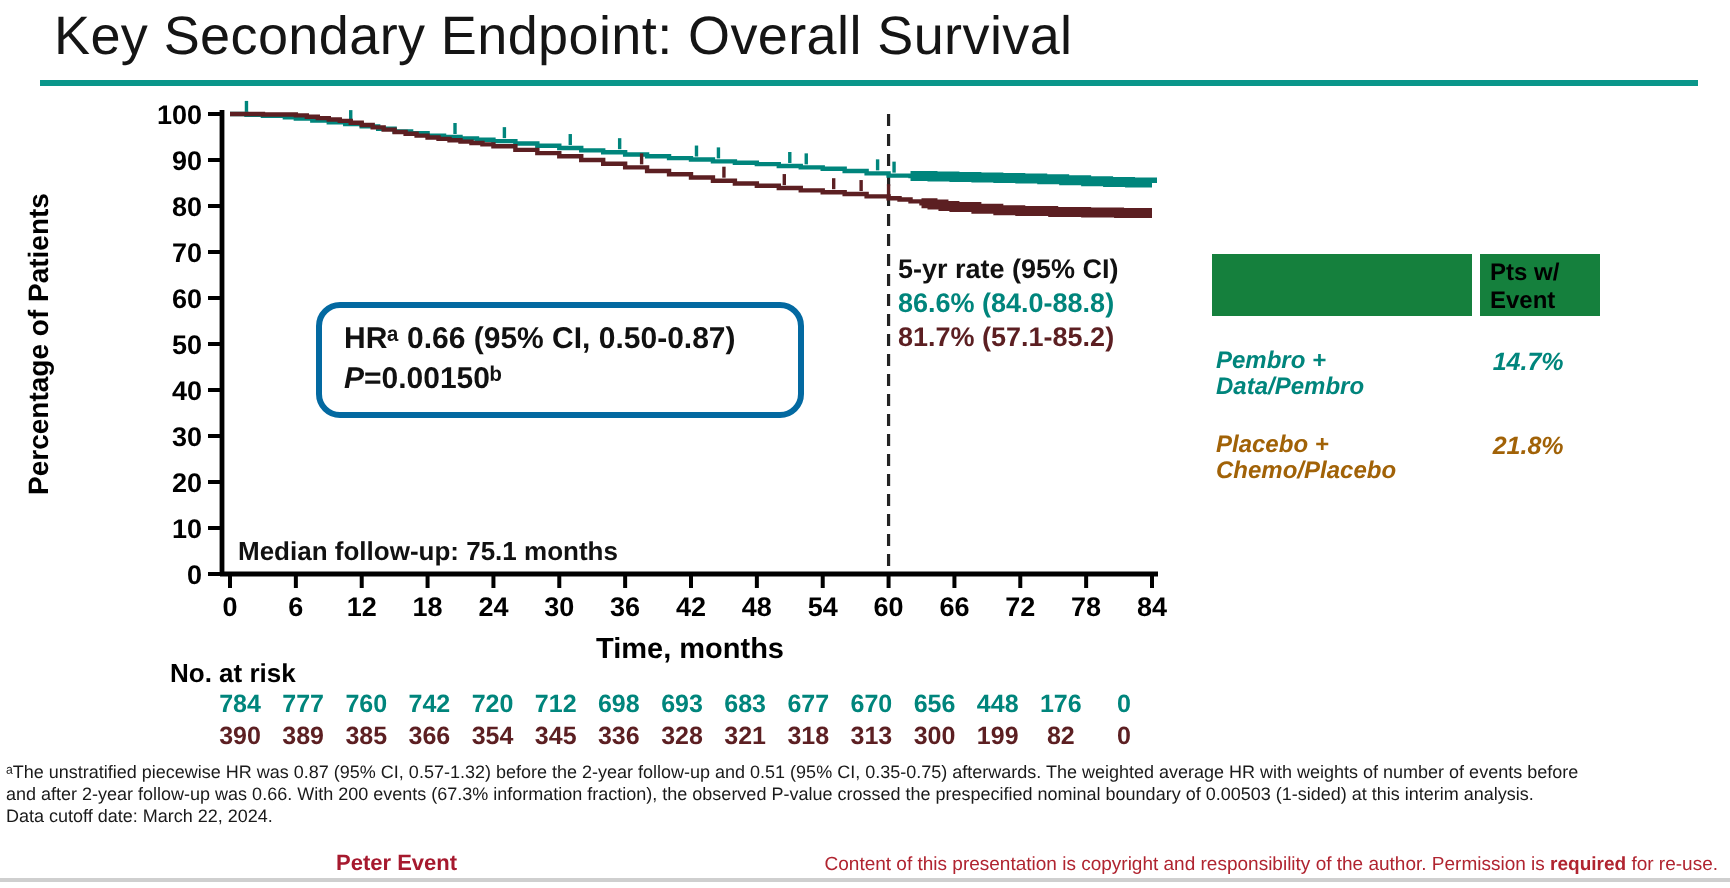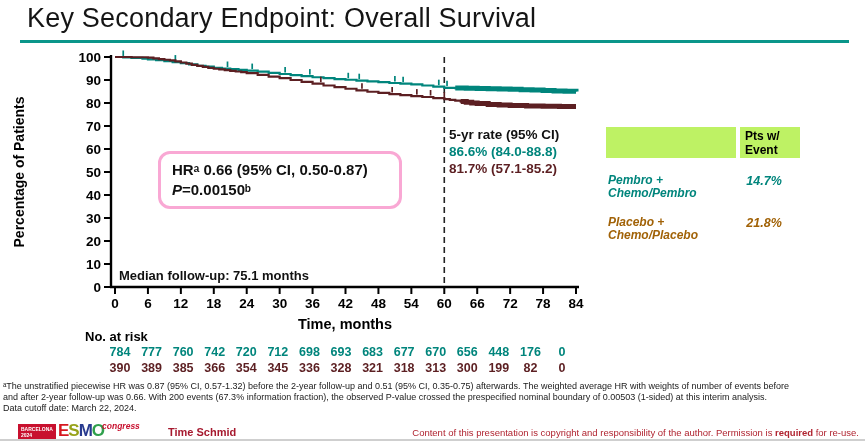--- a/index.html
+++ b/index.html
@@ -5,33 +5,33 @@
   html,body{margin:0;padding:0;background:#fff;}
   .slide{position:relative;width:865px;height:444px;background:#ffffff;overflow:hidden;
          font-family:"Liberation Sans",sans-serif;color:#111;}
   
   .title{position:absolute;left:27px;top:3px;font-size:27px;font-weight:400;color:#151515;letter-spacing:0.2px;}
   .title-rule{position:absolute;left:20px;top:40px;width:829px;height:3px;background:#0a968a;}
   
   #km-chart{position:absolute;left:0;top:45px;}
   
   .hr-box{position:absolute;left:158px;top:151px;width:244px;box-sizing:border-box;
-          border:3px solid #f9a8d4;border-radius:12px;background:#fff;padding:6px 11px;
+          border:3px solid #0369a1;border-radius:12px;background:#fff;padding:6px 11px;
           font-size:15px;font-weight:bold;line-height:20px;color:#111;}
   .italic{font-style:italic;}
   
   .five-yr{position:absolute;left:449px;top:126px;font-size:13.5px;font-weight:bold;line-height:17px;}
   .five-yr .t{color:#00857C;}
   .five-yr .m{color:#5C1F22;}
   
   .median{position:absolute;left:119px;top:268px;font-size:13px;font-weight:bold;color:#111;}
   
   .legend{position:absolute;left:606px;top:127px;width:200px;font-weight:bold;}
   .legend-head{display:flex;gap:4px;}
-  .legend-head .cell{background:#bef264;height:31px;}
+  .legend-head .cell{background:#15803d;height:31px;}
   .legend-head .c1{width:130px;}
   .legend-head .c2{width:60px;font-size:12px;line-height:14px;color:#000;padding:2px 0 0 5px;box-sizing:border-box;}
   .legend-row{display:flex;gap:4px;margin-top:16px;font-style:italic;}
   .legend-row .name{width:130px;font-size:12px;line-height:13px;padding-left:2px;}
   .legend-row .val{width:60px;font-size:12.5px;padding-left:5px;}
   .teal{color:#00857C;}
   .maroon{color:#a16207;}
   
   .footnotes{position:absolute;left:3px;top:381px;width:860px;font-size:9px;line-height:10.8px;
              color:#1a1a1a;white-space:nowrap;}
@@ -188,47 +188,39 @@
     <div class="legend-head">
       <div class="cell c1"></div>
       <div class="cell c2">
         <div>Pts w/</div>
         <div>Event</div>
       </div>
     </div>
     <div class="legend-row">
       <div class="name teal">
         <div>Pembro +</div>
-        <div>Chemo/Pembro</div>
+        <div>Data/Pembro</div>
       </div>
       <div class="val teal">14.7%</div>
     </div>
     <div class="legend-row">
       <div class="name maroon">
         <div>Placebo +</div>
         <div>Chemo/Placebo</div>
       </div>
       <div class="val maroon">21.8%</div>
     </div>
   </div>
 
   <div class="footnotes">
     <div>ᵃThe unstratified piecewise HR was 0.87 (95% CI, 0.57-1.32) before the 2-year follow-up and 0.51 (95% CI, 0.35-0.75) afterwards. The weighted average HR with weights of number of events before</div>
     <div>and after 2-year follow-up was 0.66. With 200 events (67.3% information fraction), the observed P-value crossed the prespecified nominal boundary of 0.00503 (1-sided) at this interim analysis.</div>
     <div>Data cutoff date: March 22, 2024.</div>
   </div>
 
-  <div class="logo">
-    <div class="logo-box">
-      <div>BARCELONA</div>
-      <div>2024</div>
-    </div>
-    <div class="esmo"><span class="esmo-e">E</span><span class="esmo-s">S</span><span class="esmo-m">M</span><span class="esmo-o">O</span></div>
-    <div class="congress">congress</div>
-  </div>
-
-  <div class="presenter">Time Schmid</div>
+
+  <div class="presenter">Peter Event</div>
 
   <div class="copyright"><span>Content of this presentation is copyright and responsibility of the author. Permission is </span><b>required</b><span> for re-use.</span></div>
 
   <div class="footer-rule"></div>
 
 </div>
 
 </body></html>

